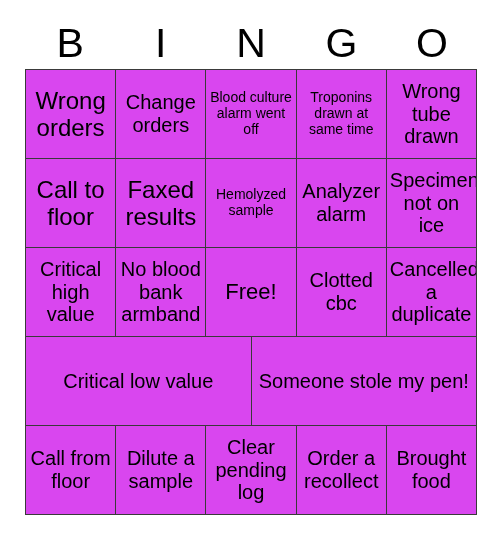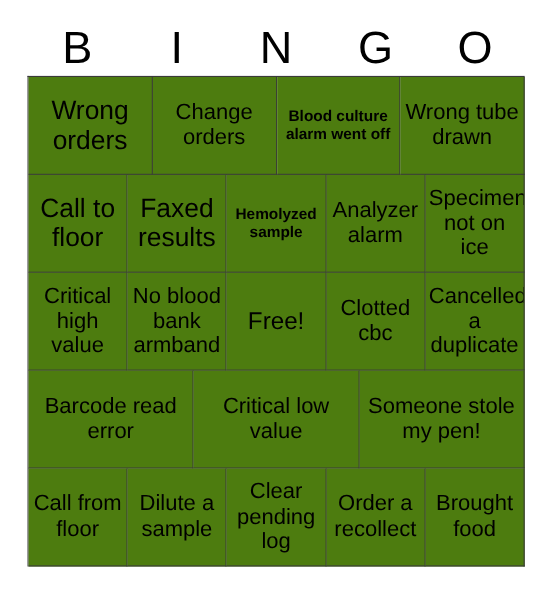--- a/index.html
+++ b/index.html
@@ -62,32 +62,32 @@
     border-bottom: 1.5px solid #3a3a3a;
     box-sizing: border-box;
     display: flex;
     align-items: center;
     justify-content: center;
     text-align: center;
     padding: 1px 3px;
     color: #000000;
     line-height: 1.13;
     overflow: hidden;
-    background: #4d7c0f;
+    background: #d946ef;
   }
   .cell-text {
     display: block;
     width: 100%;
   }
   
   .fs-xl  { font-size: 22px; }
   .fs-lg  { font-size: 24px; }
   .fs-md  { font-size: 20px; }
   .fs-sm  { font-size: 20px; }
-  .fs-xs  { font-size: 14px; font-weight: bold; }
+  .fs-xs  { font-size: 14px; }
   .fs-xxs { font-size: 12px; }
 </style>
 </head>
 <body>
 
 <div class="card">
 
   <div class="header-row">
     <div class="header-cell">B</div>
     <div class="header-cell">I</div>
@@ -100,20 +100,23 @@
 
     <div class="grid-row">
       <div class="cell">
           <span class="cell-text fs-lg">Wrong orders</span>
         </div>
       <div class="cell">
           <span class="cell-text fs-md">Change orders</span>
         </div>
       <div class="cell">
           <span class="cell-text fs-xs">Blood culture alarm went off</span>
+        </div>
+      <div class="cell">
+          <span class="cell-text fs-xs">Troponins drawn at same time</span>
         </div>
       <div class="cell">
           <span class="cell-text fs-md">Wrong tube drawn</span>
         </div>
     </div>
 
     <div class="grid-row">
       <div class="cell">
           <span class="cell-text fs-lg">Call to floor</span>
         </div>
@@ -144,23 +147,20 @@
       <div class="cell">
           <span class="cell-text fs-md">Clotted cbc</span>
         </div>
       <div class="cell">
           <span class="cell-text fs-sm">Cancelled a duplicate</span>
         </div>
     </div>
 
     <div class="grid-row">
       <div class="cell">
-          <span class="cell-text fs-md">Barcode read error</span>
-        </div>
-      <div class="cell">
           <span class="cell-text fs-md">Critical low value</span>
         </div>
       <div class="cell">
           <span class="cell-text fs-sm">Someone stole my pen!</span>
         </div>
     </div>
 
     <div class="grid-row">
       <div class="cell">
           <span class="cell-text fs-md">Call from floor</span>

